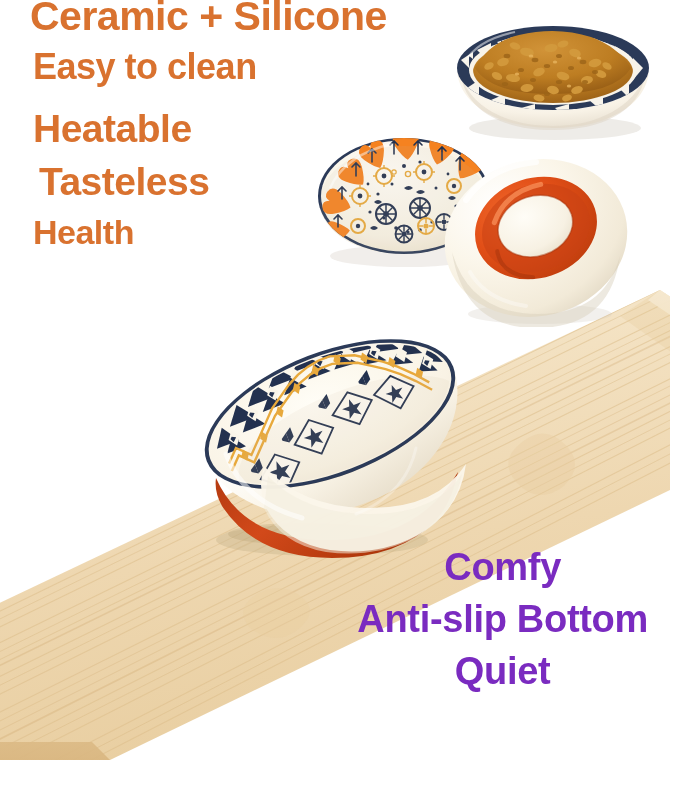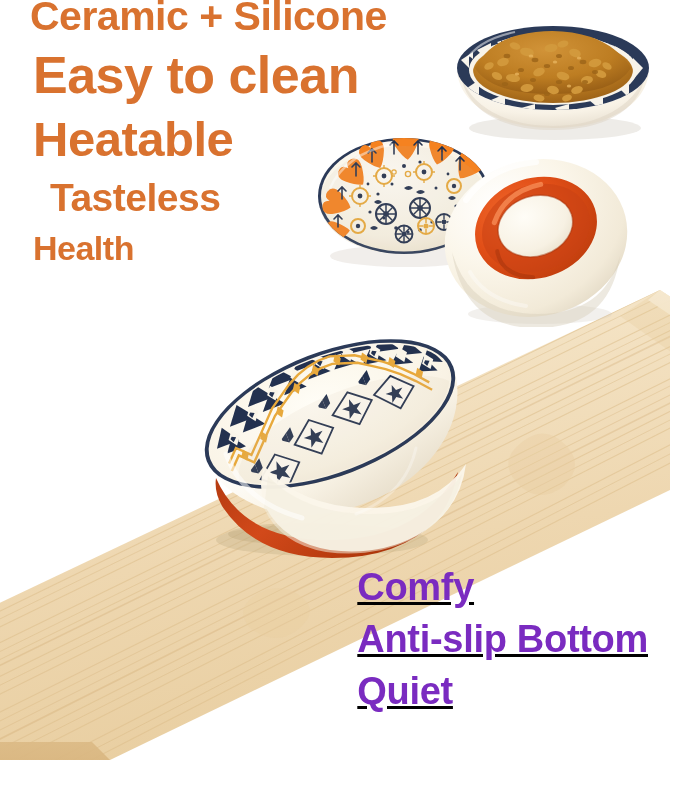--- a/index.html
+++ b/index.html
@@ -15,26 +15,26 @@
   
   .feat-list{position:absolute;left:30px;top:-4px;z-index:40;}
   .feat-line{
     color:#d9722f;
     font-weight:bold;
     letter-spacing:-0.5px;
     white-space:nowrap;
     line-height:1.0;
   }
   .feat-line.l0{font-size:41px;margin-bottom:12px;}
-  .feat-line.l1{font-size:52px;margin-bottom:14px;margin-left:3px;}
-  .feat-line.l2{font-size:49px;margin-bottom:14px;margin-left:3px;}
-  .feat-line.l3{font-size:39px;margin-bottom:14px;margin-left:20px;}
+  .feat-line.l1{font-size:36px;margin-bottom:24px;margin-left:3px;}
+  .feat-line.l2{font-size:39px;margin-bottom:14px;margin-left:3px;}
+  .feat-line.l3{font-size:39px;margin-bottom:14px;margin-left:9px;}
   .feat-line.l4{font-size:34px;margin-left:3px;}
 
-  .claim-list{position:absolute;right:22px;top:568px;z-index:40;text-align:left;text-decoration:underline;}
+  .claim-list{position:absolute;right:22px;top:548px;z-index:40;text-align:center;}
   .claim-line{
     color:#7a2bc0;
     font-weight:bold;
     letter-spacing:-0.3px;
     white-space:nowrap;
     line-height:1.0;
     font-size:38px;
     margin-bottom:14px;
   }
   .claim-line:last-child{margin-bottom:0;}

